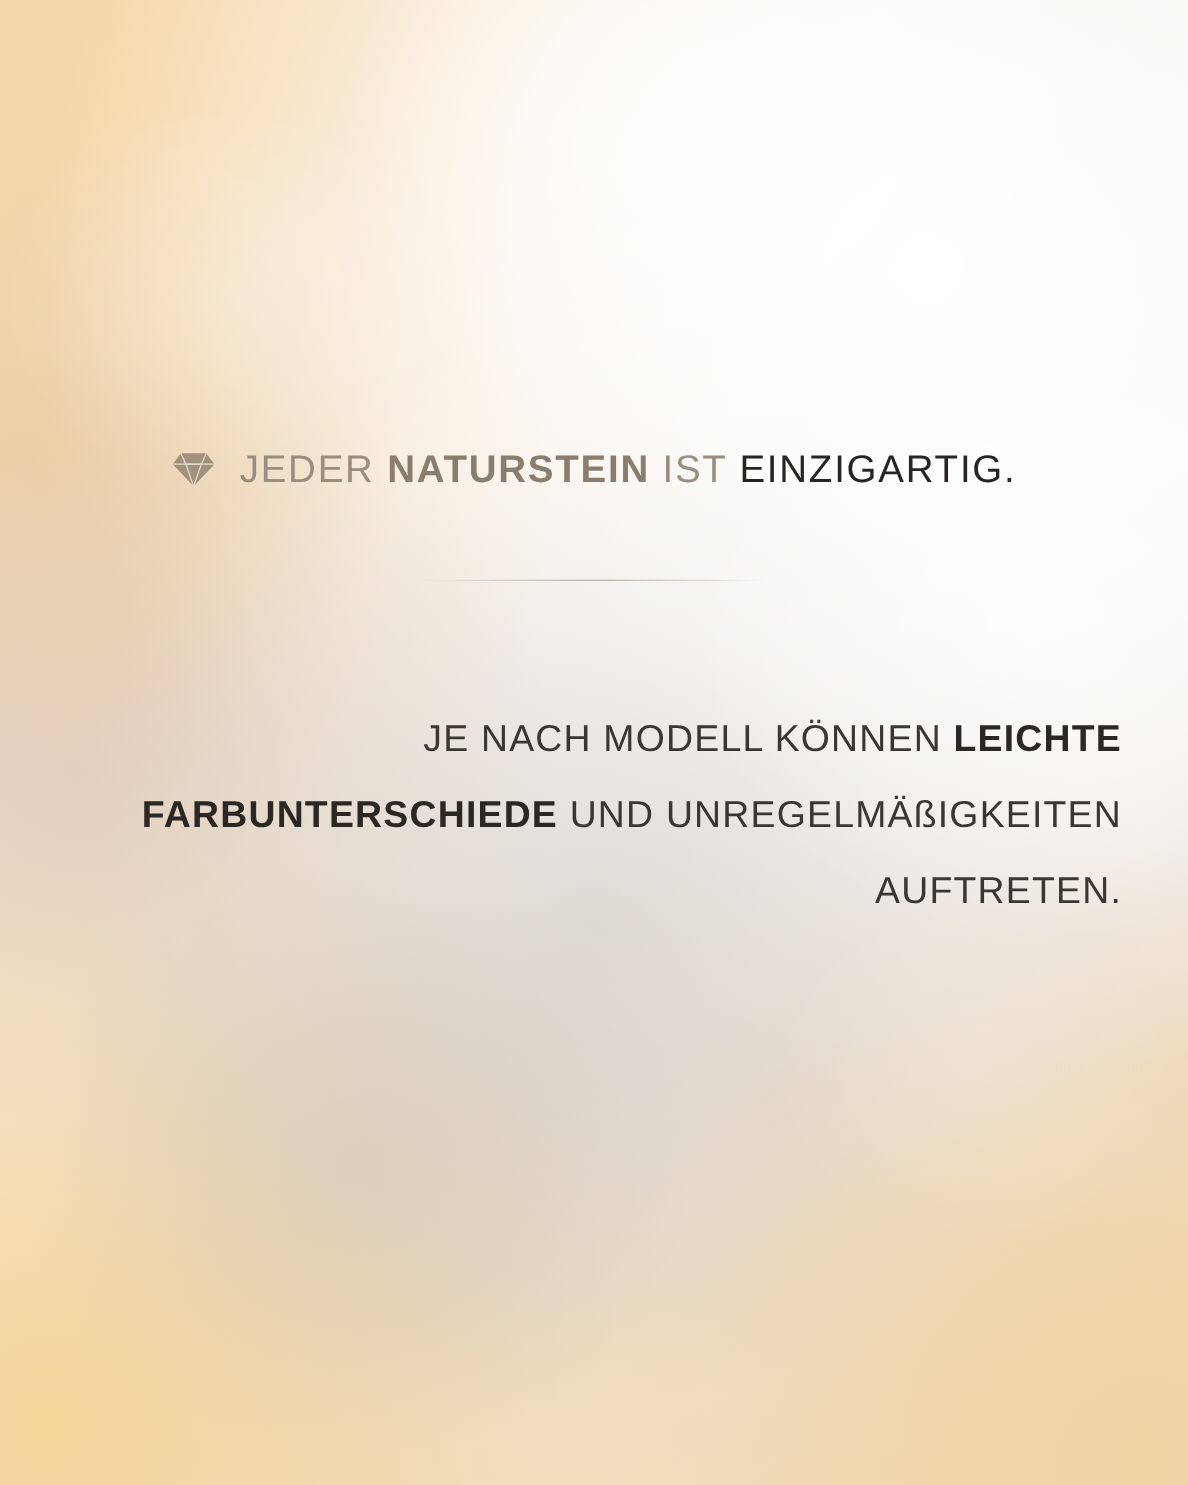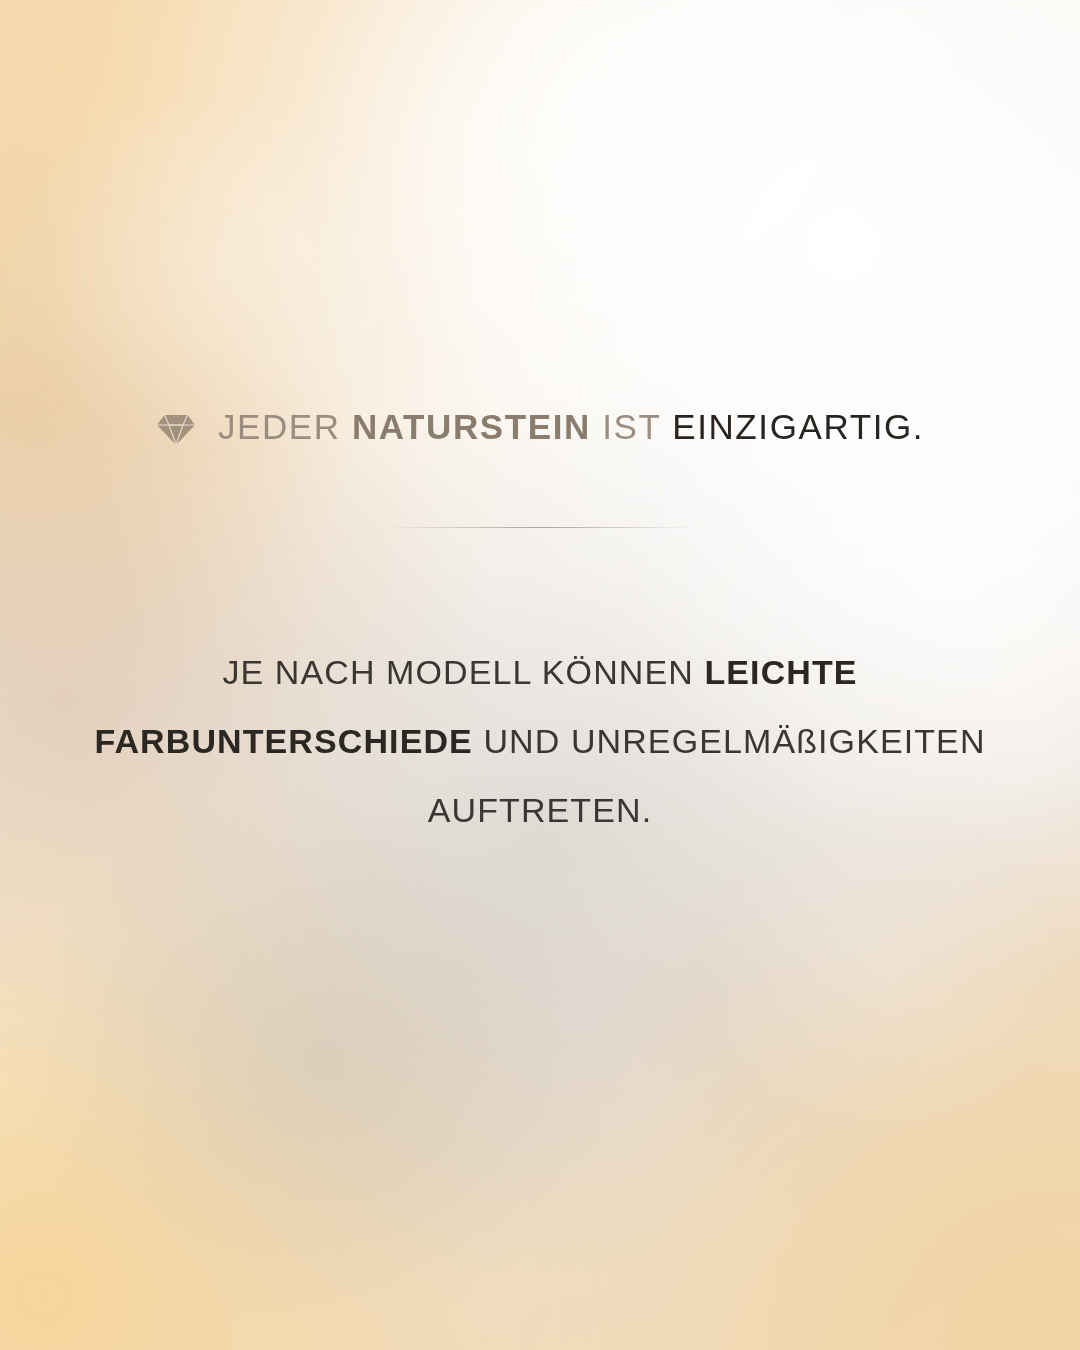--- a/index.html
+++ b/index.html
@@ -66,21 +66,21 @@
     flex-direction: column;
     align-items: center;
   }
 
   .headline-row {
     position: absolute;
     top: 408px;
     left: 0;
     right: 0;
     display: flex;
-    align-items: flex-end;
+    align-items: center;
     justify-content: center;
     gap: 22px;
   }
 
   .gem-icon {
     display: block;
     width: 40px;
     height: 34px;
     flex: none;
     opacity: 0.95;
@@ -114,21 +114,21 @@
     width: 318px;
     height: 1px;
     background: linear-gradient(to right, rgba(160,148,136,0), rgba(150,138,126,0.75), rgba(160,148,136,0));
   }
 
   .body-block {
     position: absolute;
     left: 50%;
     transform: translateX(-50%);
     width: 960px;
-    text-align: center;
+    text-align: right;
   }
   .para-1 { top: 604px; }
   .para-2 { top: 843px; }
 
   .para {
     font-family: "Liberation Sans", sans-serif;
     font-size: 34px;
     line-height: 69px;
     letter-spacing: 1.1px;
     color: #3a3632;

